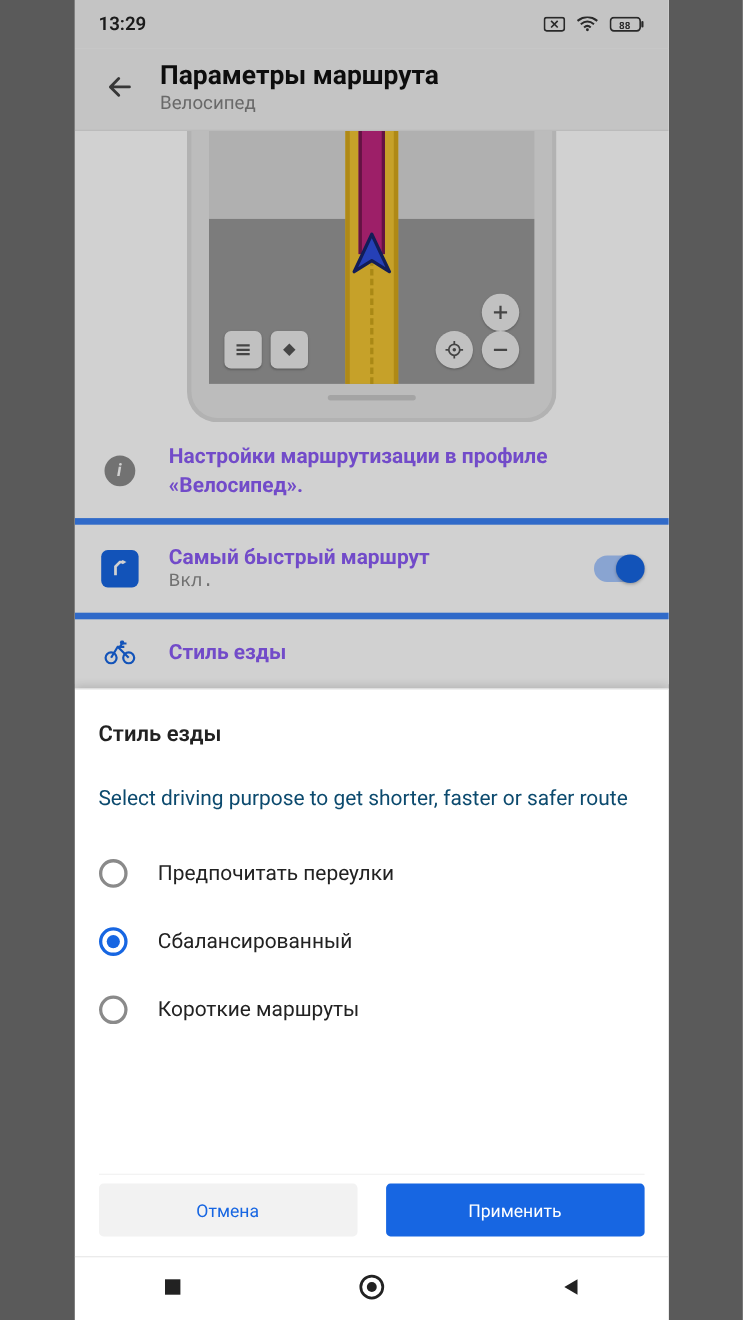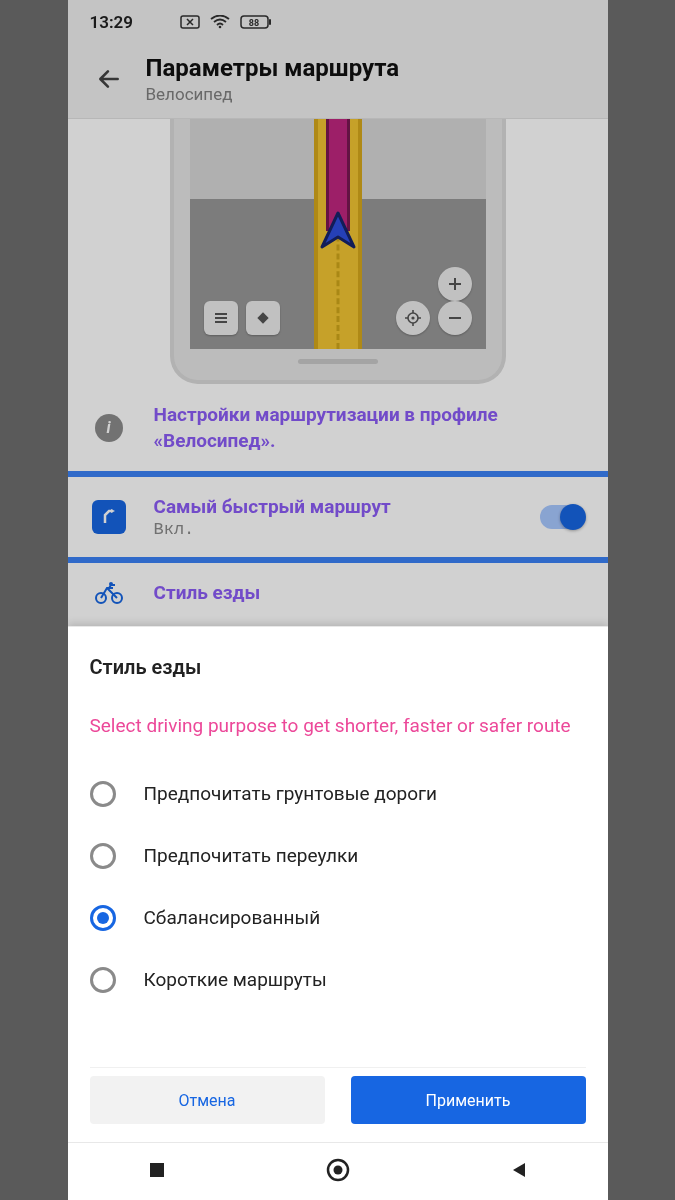--- a/index.html
+++ b/index.html
@@ -18,26 +18,25 @@
     inset: 0;
     background: rgba(0,0,0,0.18);
     z-index: 5;
   }
   
   .statusbar {
     height: 44px;
     background: #efefef;
     display: flex;
     align-items: center;
-    justify-content: flex-start;
+    justify-content: space-between;
     padding: 0 22px;
     font-size: 17px;
     font-weight: 600;
     color: #222;
-    gap: 47px;
   }
   .status-icons { display: flex; gap: 10px; align-items: center; }
   .status-icons svg { display: block; }
   
   .header {
     background: #efefef;
     display: flex;
     align-items: center;
     padding: 10px 16px 14px 28px;
     gap: 24px;
@@ -177,21 +176,21 @@
     bottom: 58px;
     background:#fff;
     z-index:10;
     padding: 28px 22px 0 22px;
     display:flex;
     flex-direction:column;
     box-shadow: 0 -2px 8px rgba(0,0,0,.15);
     border-top:1px solid #e8e8e8;
   }
   .dialog-title { font-size: 20px; font-weight:600; color:#222; }
-  .dialog-desc { font-size: 19px; color:#ec4899; line-height:1.35; margin-top: 34px; }
+  .dialog-desc { font-size: 19px; color:#0c4a6e; line-height:1.35; margin-top: 34px; }
   .options { margin-top: 24px; flex:1; }
   .option {
     display:flex; align-items:center; gap: 28px;
     padding: 18px 0;
   }
   .radio {
     width:26px; height:26px; border:3px solid #8a8a8a; border-radius:50%;
     position:relative; flex-shrink:0;
   }
   .radio.checked { border-color:#1766e2; }
@@ -347,24 +346,20 @@
   </div>
 
   <div class="dim"></div>
 
   <div class="dialog">
     <div class="dialog-title">Стиль езды</div>
     <div class="dialog-desc">Select driving purpose to get shorter, faster or safer route</div>
     <div class="options">
       <div class="option">
         <div class="radio"></div>
-        <div class="option-label">Предпочитать грунтовые дороги</div>
-      </div>
-      <div class="option">
-        <div class="radio"></div>
         <div class="option-label">Предпочитать переулки</div>
       </div>
       <div class="option">
         <div class="radio checked"></div>
         <div class="option-label">Сбалансированный</div>
       </div>
       <div class="option">
         <div class="radio"></div>
         <div class="option-label">Короткие маршруты</div>
       </div>

